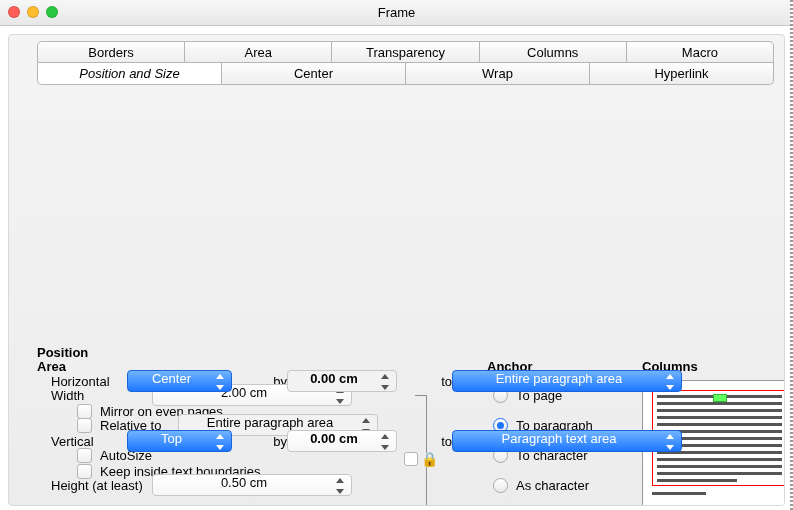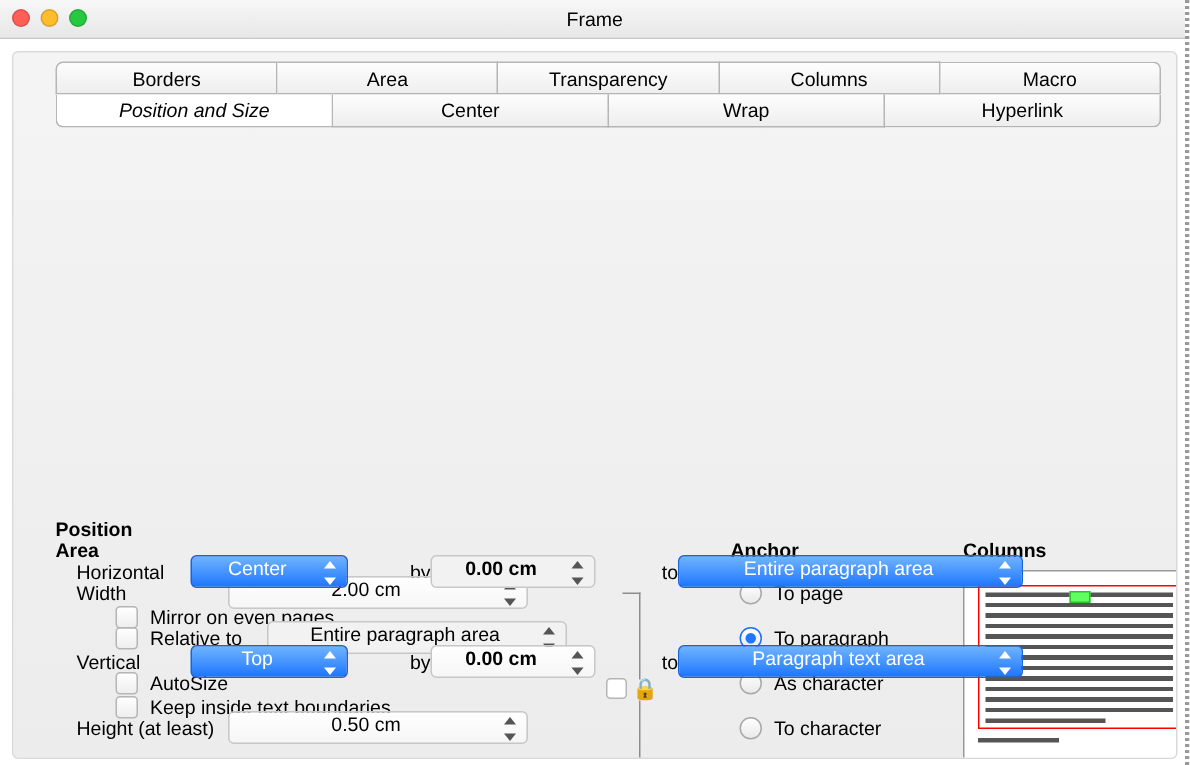--- a/index.html
+++ b/index.html
@@ -163,25 +163,25 @@
           <div class="row" style="padding-left:6px">
               <span class="rd"></span>
               <span>To page</span>
             </div>
           <div class="row" style="padding-left:6px">
               <span class="rd checked"></span>
               <span>To paragraph</span>
             </div>
           <div class="row" style="padding-left:6px">
               <span class="rd"></span>
+              <span>To character</span>
+            </div>
+          <div class="row" style="padding-left:6px">
+              <span class="rd"></span>
               <span>As character</span>
-            </div>
-          <div class="row" style="padding-left:6px">
-              <span class="rd"></span>
-              <span>To character</span>
             </div>
         </div>
         <div style="flex:1">
           <div class="sec">Columns</div>
           <div class="preview">
             <div class="page">
               <div class="lines"></div>
               <div class="marker"></div>
               <div class="halfline"></div>
             </div>

